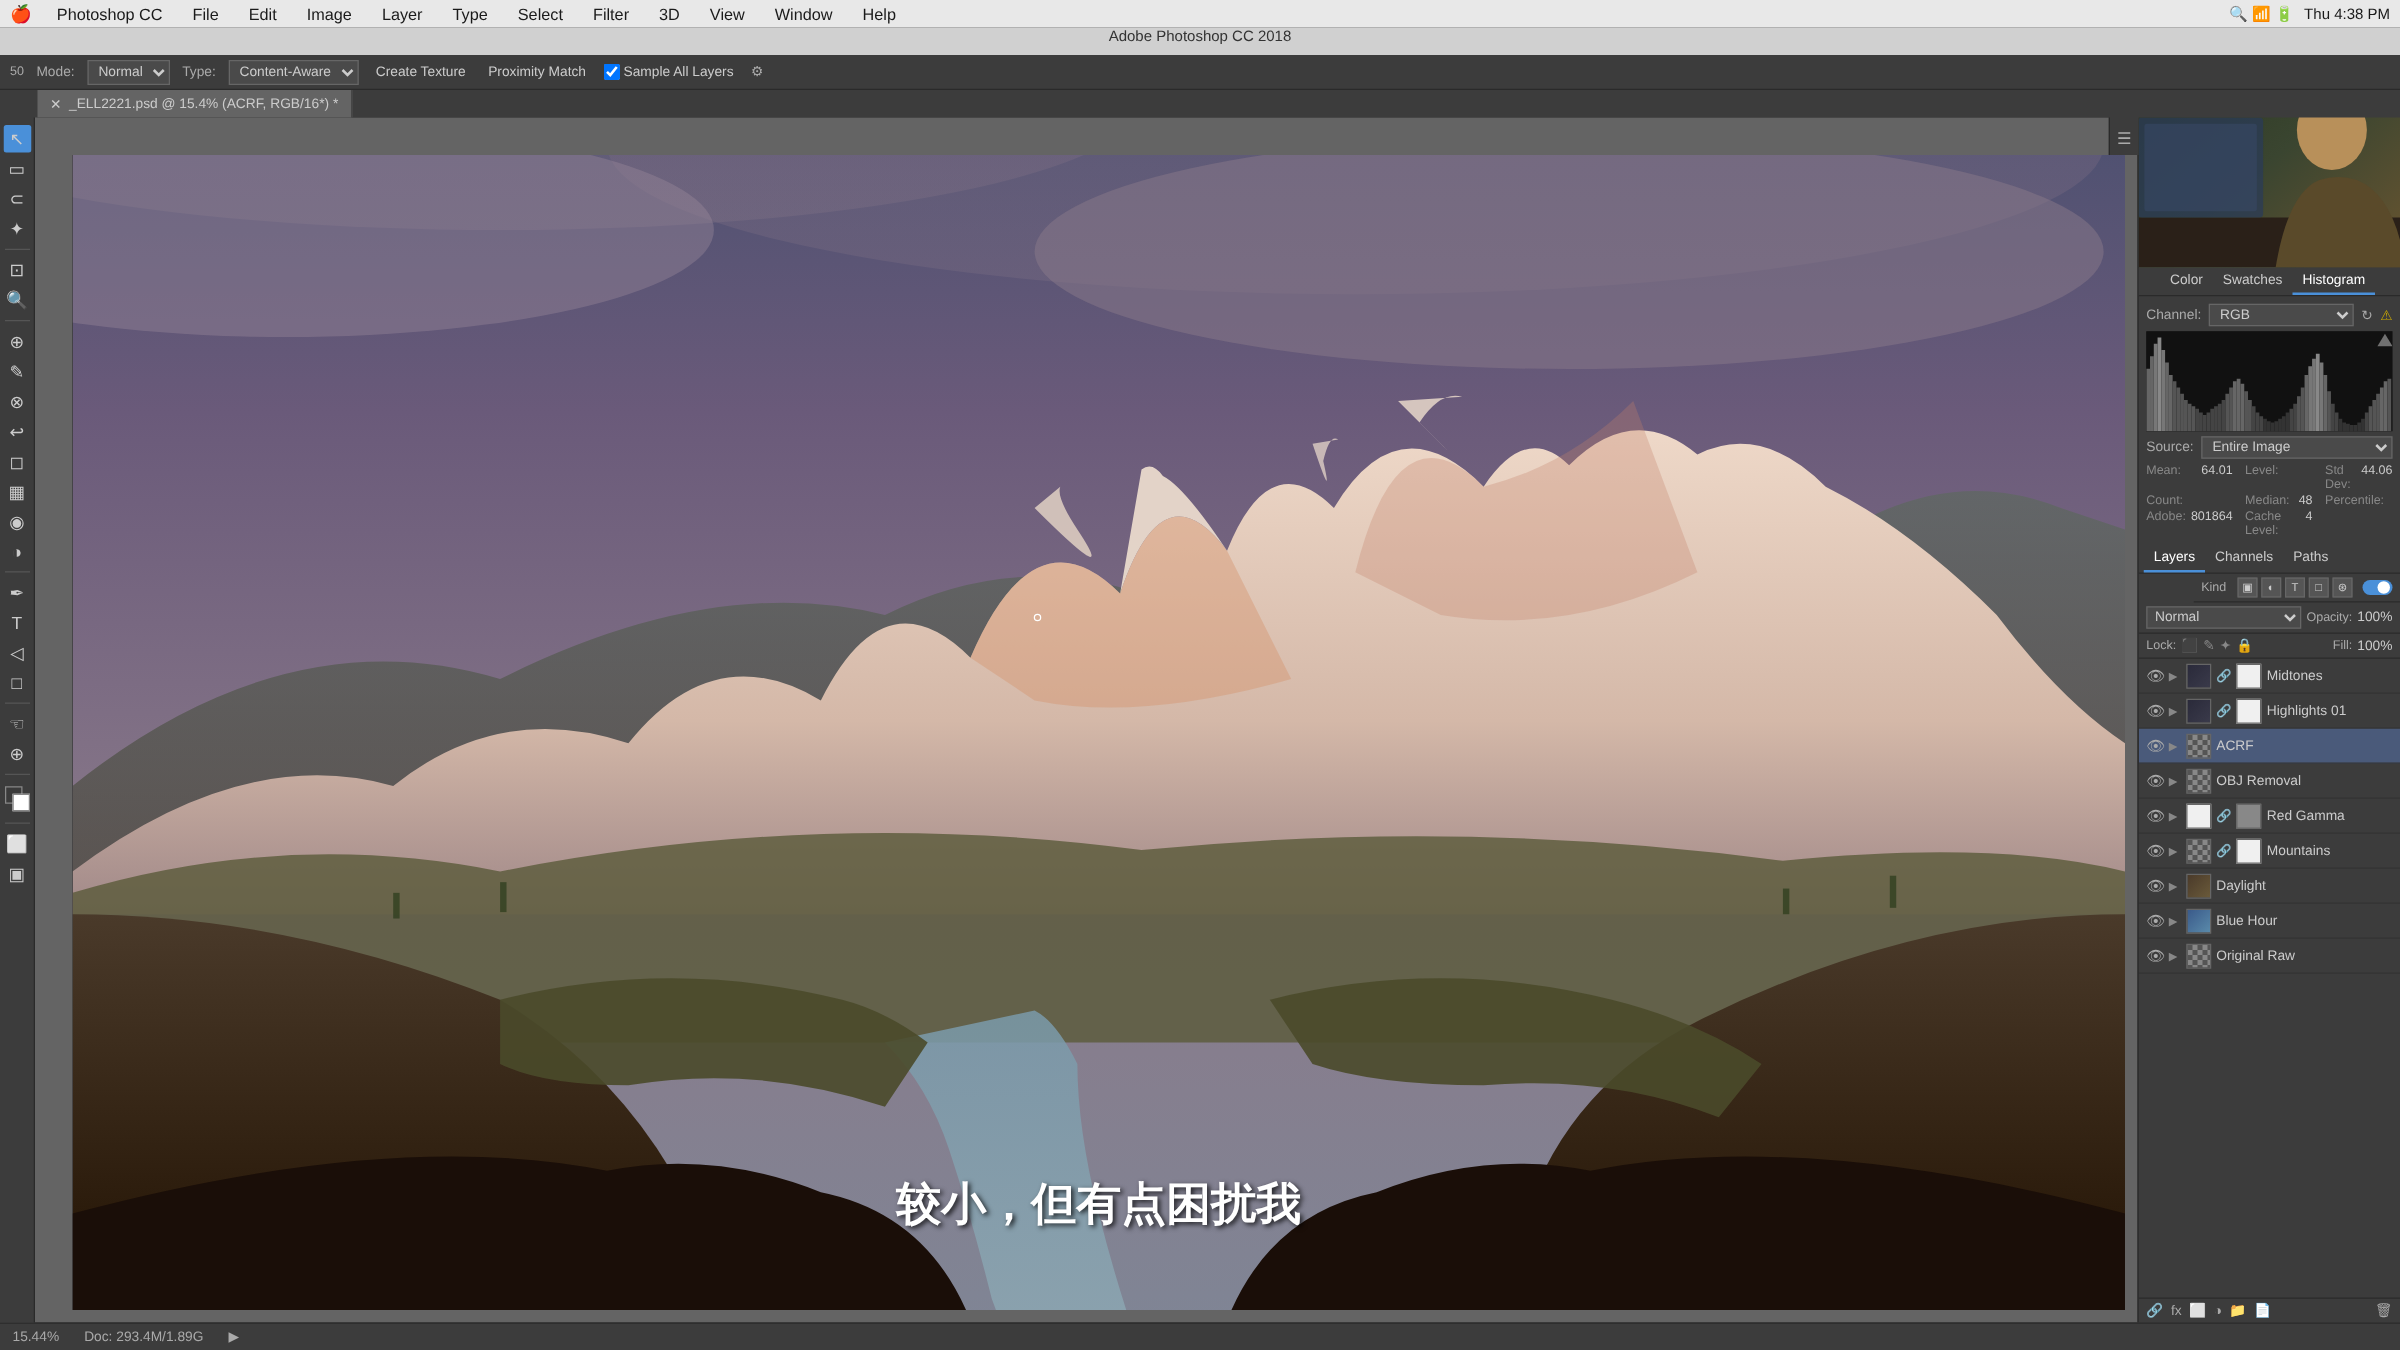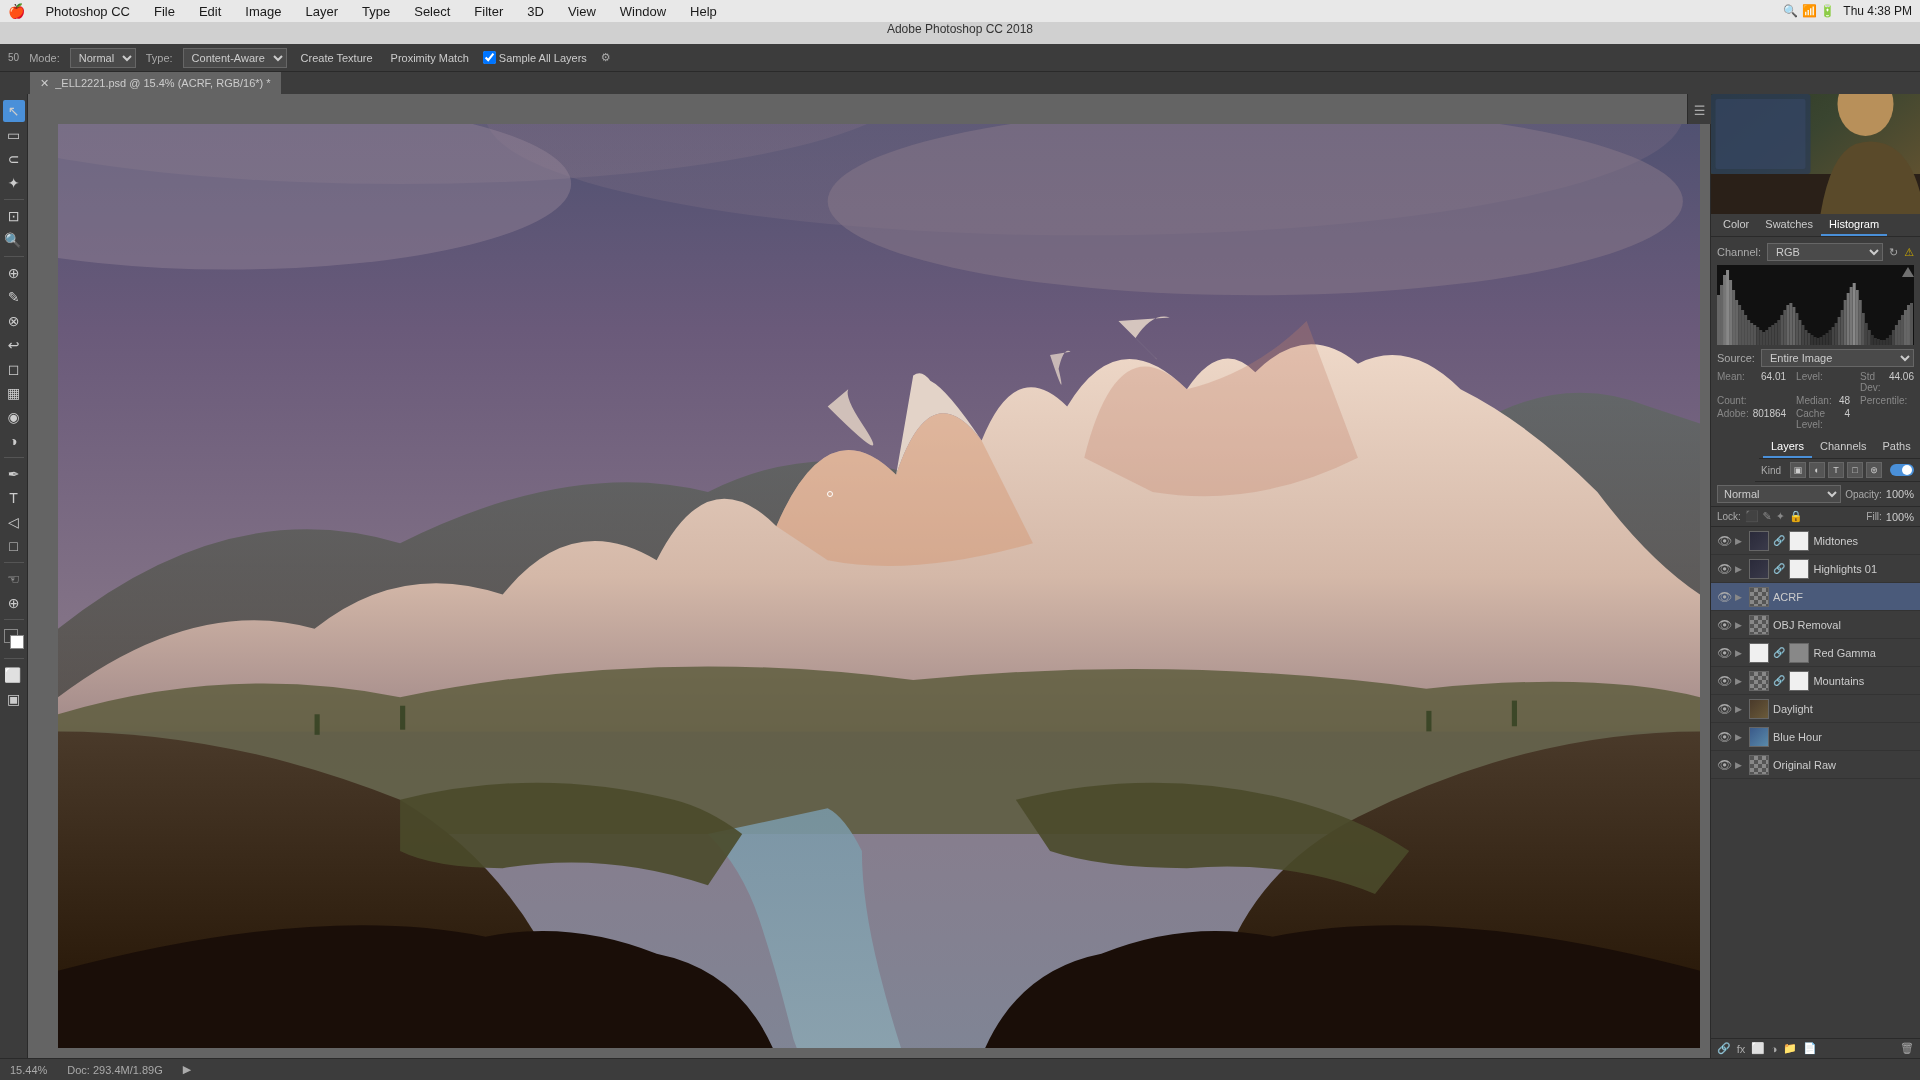--- a/index.html
+++ b/index.html
@@ -267,21 +267,21 @@
       color: #888;
       font-size: 12px;
     }
 
     
     .panel-tabs {
       display: flex;
       align-items: center;
       background: #3c3c3c;
       border-bottom: 1px solid #2a2a2a;
-      padding: 0 4px;
+      padding: 0 17px;
     }
     .panel-tab {
       padding: 4px 8px;
       font-size: 11px;
       color: #ccc;
       cursor: pointer;
       border-bottom: 2px solid transparent;
     }
     .panel-tab.active {
       color: #fff;
@@ -339,21 +339,20 @@
       flex: 1;
       display: flex;
       flex-direction: column;
       overflow: hidden;
     }
     .layers-tabs {
       display: flex;
       background: #3c3c3c;
       border-bottom: 1px solid #2a2a2a;
       padding: 0 4px;
-      margin-left: 48px;
     }
     .layers-tab {
       padding: 4px 8px;
       font-size: 11px;
       color: #ccc;
       cursor: pointer;
     }
     .layers-tab.active {
       color: #fff;
       border-bottom: 2px solid #4a90d9;
@@ -652,20 +651,21 @@
         <path d="M560,500 Q640,480 720,500 Q760,510 790,530 L770,555 Q720,535 660,540 Q610,540 580,530 Z" fill="#4a4a2a" opacity="0.9"></path>
 
         <rect x="150" y="450" width="3" height="12" fill="#2a3a1a" opacity="0.7"></rect>
         <rect x="200" y="445" width="3" height="14" fill="#2a3a1a" opacity="0.7"></rect>
         <rect x="800" y="448" width="3" height="12" fill="#2a3a1a" opacity="0.7"></rect>
         <rect x="850" y="442" width="3" height="15" fill="#2a3a1a" opacity="0.7"></rect>
       </svg>
       
       <div style="position:absolute; width:6px; height:6px; border-radius:50%; border:1px solid white; top:40%; left:47%; transform:translate(-50%,-50%); pointer-events:none;"></div>
       
+      <div class="subtitle-overlay">较小，但有点困扰我</div>
     </div>
   </div>
 </div>
 
 <div id="right-panel">
 
   <div style="position:absolute; left:-24px; top:0; width:24px; display:flex; flex-direction:column; align-items:center; padding:4px 2px; gap:6px; background:#3c3c3c; border-left:1px solid #2a2a2a;">
     <div class="rpanel-icon">⊞</div>
     <div class="rpanel-icon">▶</div>
     <div class="rpanel-icon">☰</div>

